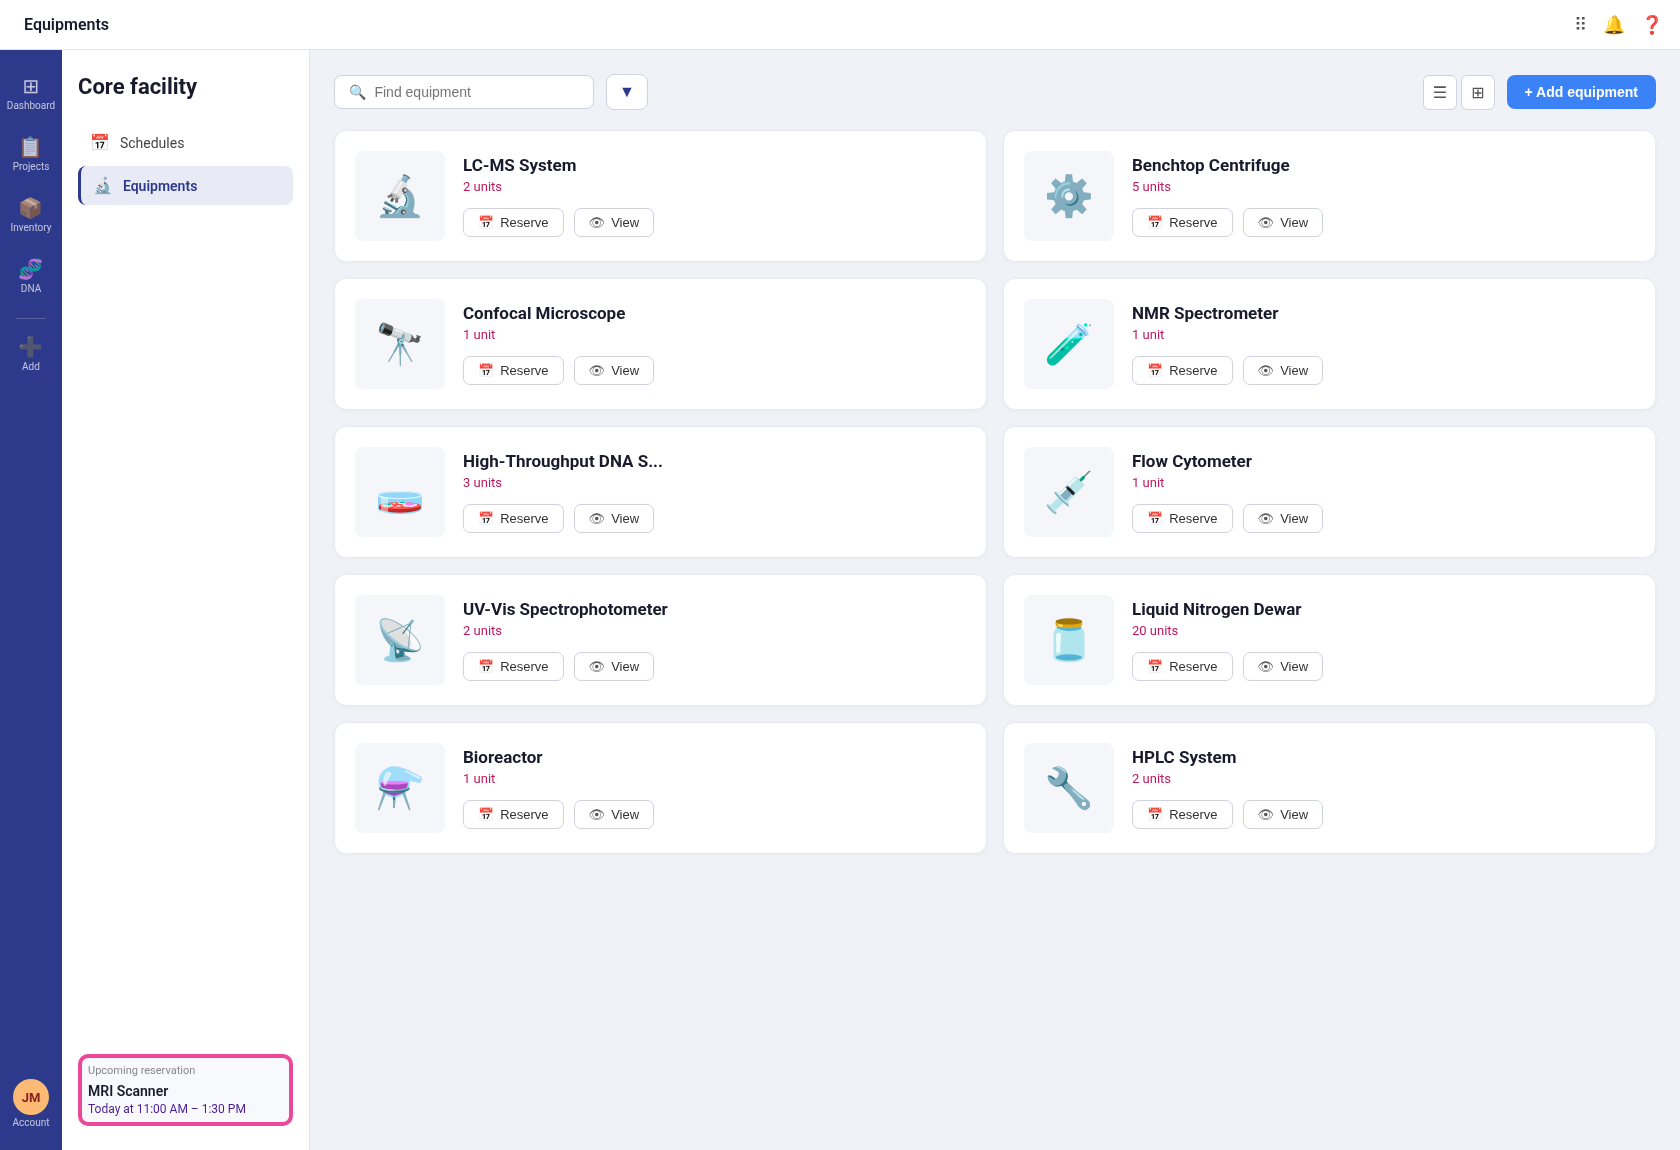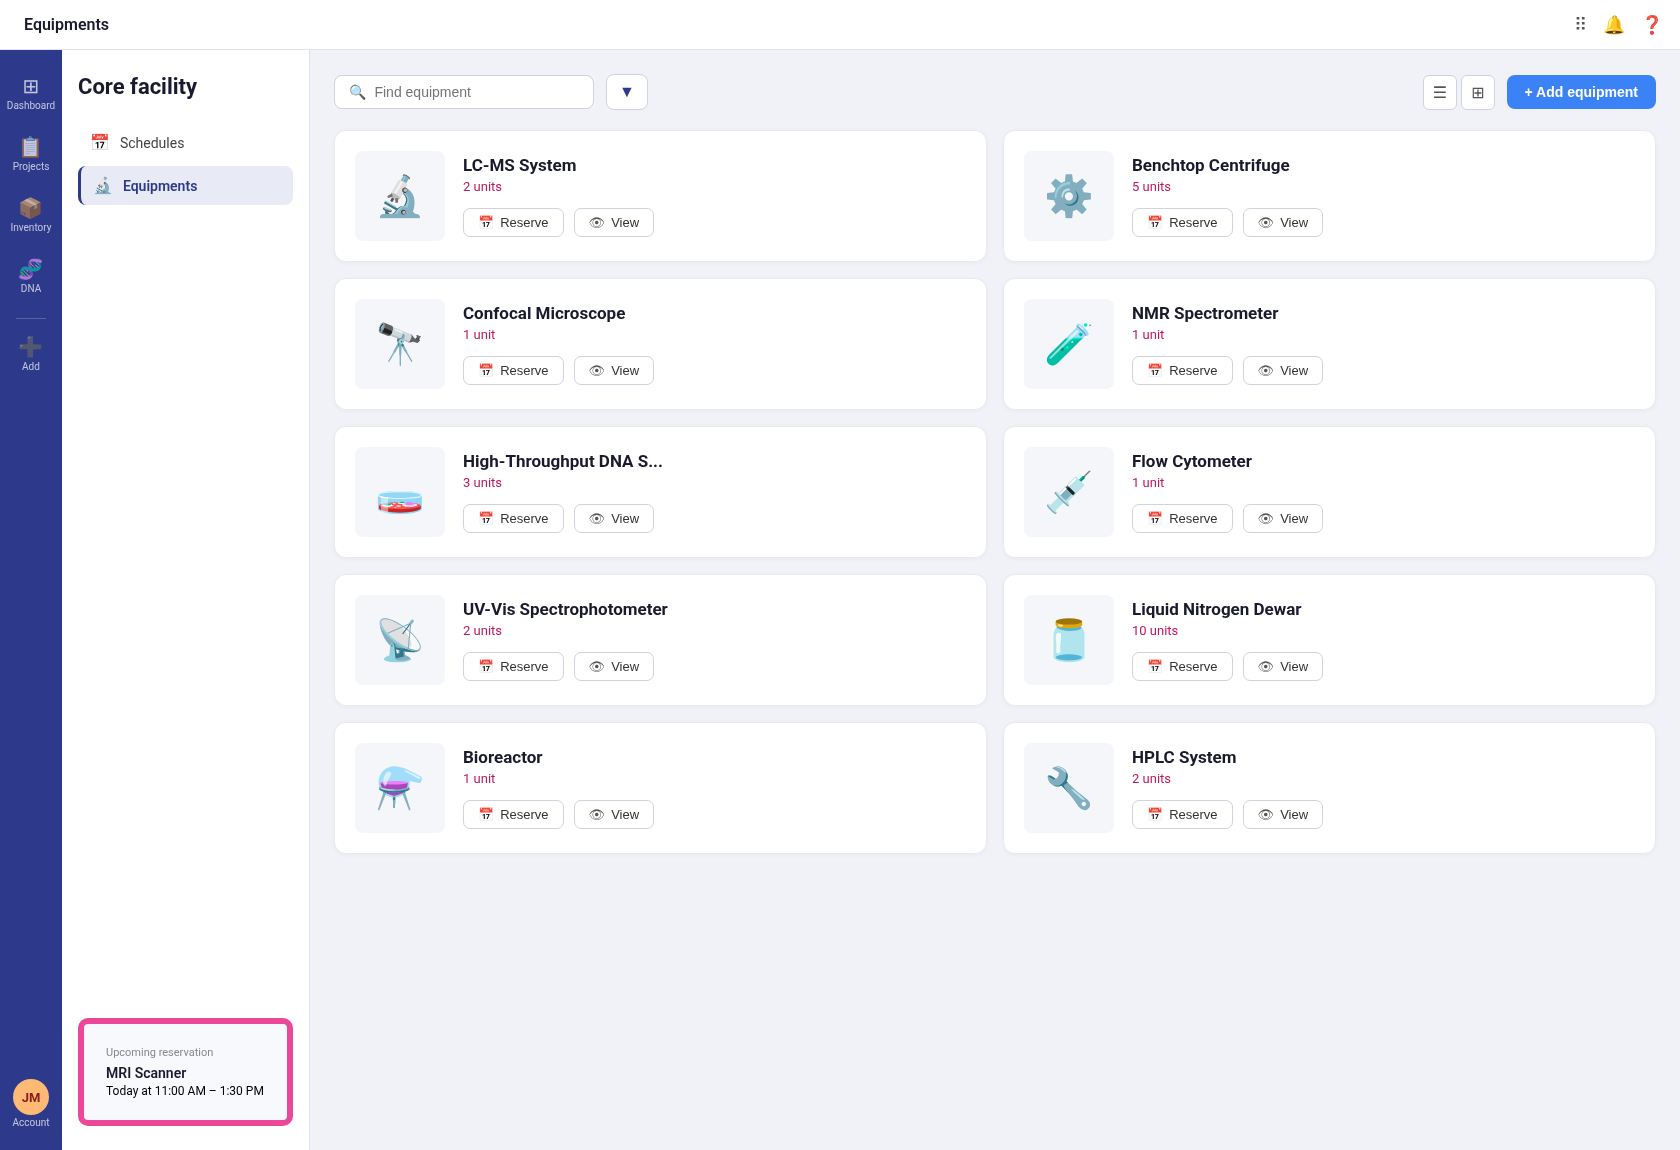--- a/index.html
+++ b/index.html
@@ -57,26 +57,26 @@
       padding: 10px 12px; border-radius: 8px; cursor: pointer;
       color: #444; font-size: 14px; margin-bottom: 4px;
     }
     .sidebar-menu-item.active {
       background: #e8eaf6; color: #2d3a8c; font-weight: 600;
       border-left: 3px solid #2d3a8c;
     }
     .sidebar-menu-icon { font-size: 16px; }
     .sidebar-spacer { flex: 1; }
     .upcoming-card {
-      background: #f8f9fc; border-radius: 10px; padding: 22px;
-      border: 6px solid #ec4899; margin-top: 32px;
+      background: #f8f9fc; border-radius: 10px; padding: 6px;
+      border: 4px solid #ec4899; margin-top: 32px;
     }
     .upcoming-label { font-size: 11px; color: #888; margin-bottom: 6px; }
     .upcoming-title { font-size: 14px; font-weight: 600; color: #1a1a2e; margin-bottom: 3px; }
-    .upcoming-time { font-size: 12px; color: #000000; }
+    .upcoming-time { font-size: 12px; color: #4c1d95; }
 
     
     .main {
       margin-top: 50px; margin-left: 310px;
       padding: 24px; flex: 1; overflow-y: auto;
       height: calc(100vh - 50px);
     }
 
     
     .toolbar {
@@ -341,21 +341,21 @@
         </button>
       </div>
     </div>
   </div>
       <div class="equipment-card">
     <div class="equip-image">
       <span style="font-size:40px">🫙</span>
     </div>
     <div class="equip-info">
       <div class="equip-name">Liquid Nitrogen Dewar</div>
-      <div class="equip-units">10 units</div>
+      <div class="equip-units">20 units</div>
       <div class="equip-actions">
         <button class="equip-btn">
           <span class="equip-btn-icon">📅</span>
           <span>Reserve</span>
         </button>
         <button class="equip-btn">
           <span class="equip-btn-icon">👁</span>
           <span>View</span>
         </button>
       </div>

